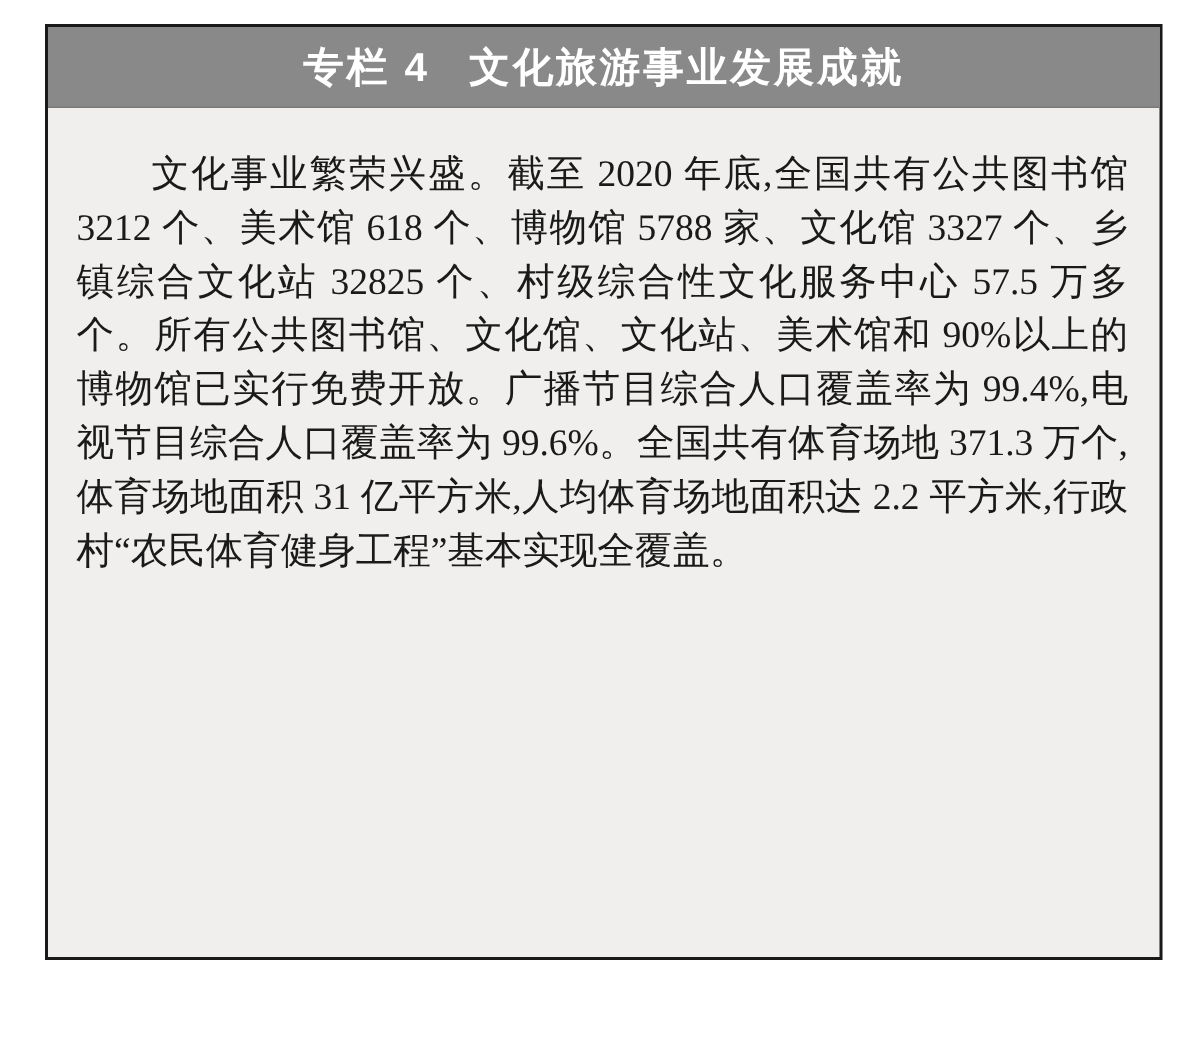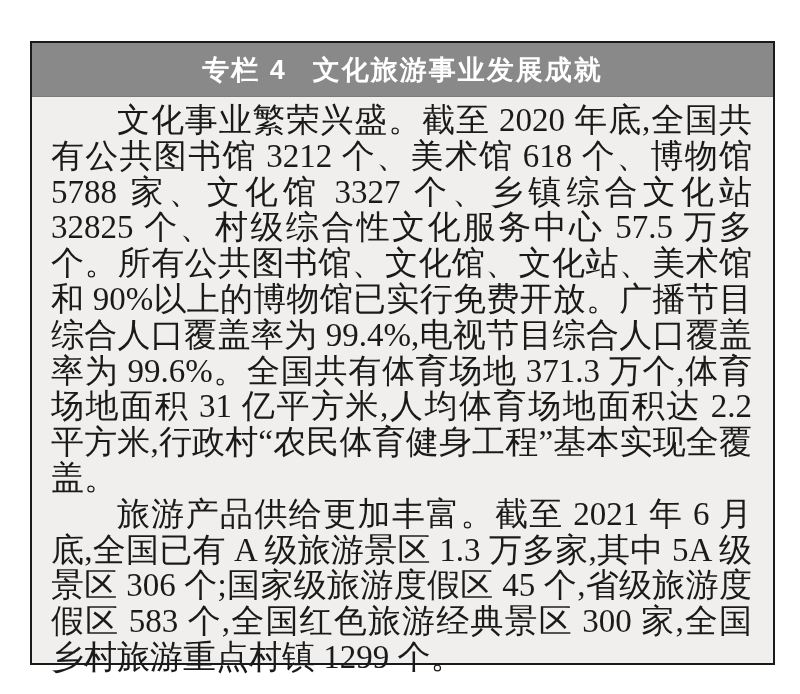--- a/index.html
+++ b/index.html
@@ -10,21 +10,21 @@
   .page {
     position: relative;
     width: 800px;
     height: 694px;
     background: #ffffff;
     overflow: hidden;
   }
   .panel {
     position: absolute;
     left: 30px;
-    top: 41px;
+    top: 16px;
     width: 745px;
     height: 624px;
     box-sizing: border-box;
     border: 2px solid var(--border, #1a1a1a);
     background: var(--body-bg, #f0efed);
   }
   .panel-header {
     height: 53px;
     background: var(--header-bg, #898989);
     display: flex;
@@ -37,23 +37,23 @@
     font-family: "Liberation Sans", "DejaVu Sans", sans-serif;
     font-weight: bold;
     font-size: 27px;
     letter-spacing: 2px;
     white-space: nowrap;
   }
   .panel-title .panel-label {
     margin-right: 26px;
   }
   .panel-body {
-    padding: 6px 21px 0 19px;
+    padding: 27px 21px 0 19px;
     font-family: "Liberation Serif", "DejaVu Serif", serif;
-    font-size: 33px;
+    font-size: 25px;
     line-height: 35.8px;
     color: var(--text, #1a1a1a);
     text-align: justify;
   }
   .panel-body p {
     margin: 0;
     text-indent: 2em;
   }
 </style>
 </head>
@@ -61,16 +61,15 @@
 
 <div class="page">
   <div class="panel">
     <div class="panel-header">
       <div class="panel-title">
         <span class="panel-label">专栏 4</span><span>文化旅游事业发展成就</span>
       </div>
     </div>
     <div class="panel-body">
       <p>文化事业繁荣兴盛。截至 2020 年底,全国共有公共图书馆 3212 个、美术馆 618 个、博物馆 5788 家、文化馆 3327 个、乡镇综合文化站 32825 个、村级综合性文化服务中心 57.5 万多个。所有公共图书馆、文化馆、文化站、美术馆和 90%以上的博物馆已实行免费开放。广播节目综合人口覆盖率为 99.4%,电视节目综合人口覆盖率为 99.6%。全国共有体育场地 371.3 万个,体育场地面积 31 亿平方米,人均体育场地面积达 2.2 平方米,行政村“农民体育健身工程”基本实现全覆盖。</p>
-      <p>旅游产品供给更加丰富。截至 2021 年 6 月底,全国已有 A 级旅游景区 1.3 万多家,其中 5A 级景区 306 个;国家级旅游度假区 45 个,省级旅游度假区 583 个,全国红色旅游经典景区 300 家,全国乡村旅游重点村镇 1299 个。</p>
     </div>
   </div>
 </div>
 
 </body></html>

